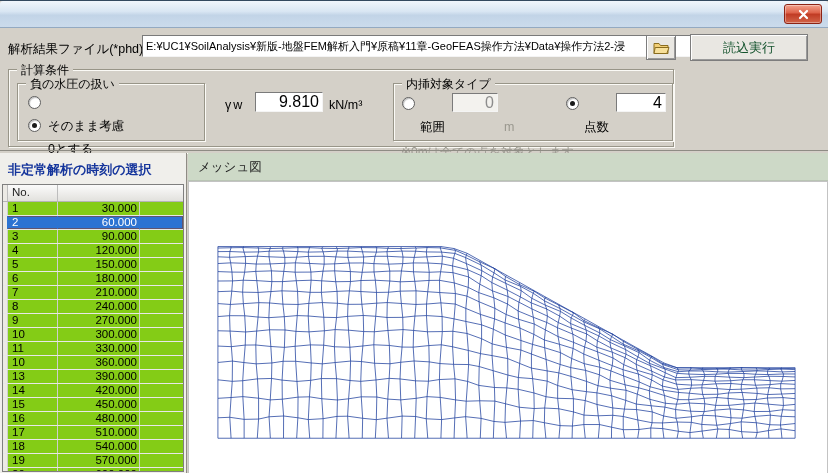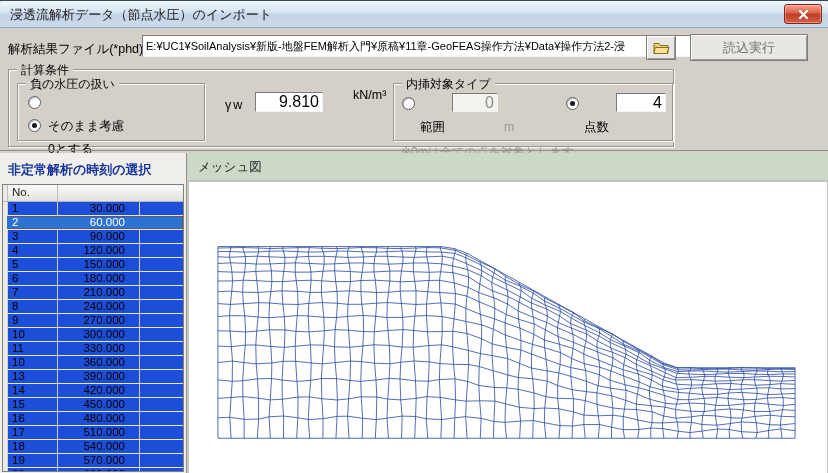--- a/index.html
+++ b/index.html
@@ -17,67 +17,66 @@
     display:flex;align-items:center;justify-content:center;cursor:pointer;}
   
   .lbl{position:absolute;font-size:12.5px;color:#000;white-space:nowrap;}
   .field{position:absolute;background:#fff;border:1px solid;border-color:#7a7a7a #f4f4f4 #f4f4f4 #7a7a7a;
     font-family:"Liberation Sans","DejaVu Sans",sans-serif;font-size:11px;color:#000;
     padding:2px 3px;box-sizing:border-box;overflow:hidden;white-space:nowrap;outline:none;}
   .field.num{text-align:right;font-size:16px;}
   .field.dis{color:#8d8d8d;background:#f3f2ee;}
   .btn{position:absolute;background:#e9e7e2;border:1px solid #7d7d7d;
     box-shadow:inset 1px 1px 0 #ffffff,inset -1px -1px 0 #9a9a9a;
-    font-size:13px;color:#737373;display:flex;align-items:center;justify-content:center;cursor:pointer;}
+    font-size:13px;color:#14532d;display:flex;align-items:center;justify-content:center;cursor:pointer;}
   .groupbox{position:absolute;border:1px solid #989588;box-shadow:1px 1px 0 #fbfaf6,inset 1px 1px 0 #fbfaf6;
     box-sizing:border-box;}
   .legend{position:absolute;top:-8px;left:8px;background:#d4d0c8;padding:0 4px;font-size:12px;white-space:nowrap;}
   .radio{position:absolute;width:11px;height:11px;border-radius:50%;background:#fff;
     border:1px solid #5f5f5f;box-shadow:inset 1px 1px 1px rgba(0,0,0,.25);cursor:pointer;}
   .radio.on::after{content:"";position:absolute;left:3px;top:3px;width:5px;height:5px;border-radius:50%;background:#1a1a1a;}
   .rlabel{position:absolute;font-size:12.5px;white-space:nowrap;margin-top:24px;}
   .gray{color:#9a988f;}
   .divider{position:absolute;left:0;top:149px;width:828px;height:2px;
     border-top:1px solid #8e8c84;border-bottom:1px solid #ffffff;}
   
   .left-panel{position:absolute;left:0;top:152px;width:187px;height:360px;background:#f0efeb;
     border-right:1px solid #8e8c84;box-sizing:border-box;}
   .panel-title{position:absolute;left:8px;top:8px;font-size:13px;font-weight:bold;color:#15359c;white-space:nowrap;}
-  .grid{position:absolute;left:2px;top:31px;width:182px;height:288px;background:#1d4ed8;
+  .grid{position:absolute;left:2px;top:31px;width:182px;height:288px;background:#84cc16;
     border:1px solid #7f7f7f;box-sizing:border-box;overflow:hidden;}
   .grid-header{display:flex;height:16px;background:linear-gradient(#fbfbfb,#e2e1dd);
     border-bottom:1px solid #b5b5b5;}
   .hcell{font-size:11.5px;color:#222;border-right:1px solid #bdbdbd;box-sizing:border-box;
     padding:1px 0 0 4px;white-space:nowrap;overflow:hidden;}
   .grid-row{display:flex;height:13px;border-bottom:1px solid #e7e7e7;}
   .cell{font-size:11.5px;color:#000;border-right:1px solid #cecece;box-sizing:border-box;
     line-height:12px;white-space:nowrap;overflow:hidden;}
   .stub{width:5px;background:#eceae5;}
   .w-no{width:50px;}  .cell.no{width:50px;padding-left:4px;}
-  .w-time{width:82px;margin-top:44px;} .cell.time{width:82px;text-align:right;padding-right:14px;}
+  .w-time{width:82px;margin-top:44px;} .cell.time{width:82px;text-align:right;padding-right:2px;}
   .w-fill{flex:1;border-right:none;} .cell.fill{flex:1;border-right:none;}
   .grid-row.sel{background:#2c73d2;}
   .grid-row.sel .cell{color:#fff;border-right-color:#2c73d2;}
   .grid-row.sel{box-shadow:inset 0 0 0 1px rgba(140,60,30,.55);}
   
   .mesh-panel{position:absolute;left:188px;top:152px;width:640px;height:321px;}
   .mesh-header{position:absolute;left:0;top:0;width:100%;height:28px;background:#cdd9c7;
     border-bottom:1px solid #b9c4b4;box-sizing:border-box;}
   .mesh-title{position:absolute;left:10px;top:6px;font-size:12.5px;color:#222;}
   .mesh-body{position:absolute;left:0;top:28px;width:640px;height:293px;background:#fff;
     border:1px solid #c3c3c3;box-sizing:border-box;}
   .mesh-body svg{position:absolute;left:0;top:0;width:100%;height:100%;}
 </style>
 </head>
 <body>
 
 <div class="win">
 
   <div class="titlebar">
-    <span class="title-text">浸透流解析データ（節点水圧）のインポート</span>
     <div class="close-btn">
       <svg width="11" height="11" viewBox="0 0 11 11">
         <path d="M2 2 L9 9 M9 2 L2 9" stroke="#ffffff" stroke-width="2.2" stroke-linecap="round"></path>
       </svg>
     </div>
   </div>
 
   <span class="lbl" style="left:8px;top:40px;">解析結果ファイル(*phd)</span>
   <input class="field" style="left: 142px; top: 34px; width: 584px; height: 22px;" value="E:¥UC1¥SoilAnalysis¥新版-地盤FEM解析入門¥原稿¥11章-GeoFEAS操作方法¥Data¥操作方法2-浸">
   <div class="btn" style="left:646px;top:34px;width:28px;height:23px;">
@@ -94,21 +93,21 @@
     <div class="groupbox" style="left:8px;top:13px;width:188px;height:58px;">
       <span class="legend">負の水圧の扱い</span>
       <span class="radio" style="left:10px;top:12px;"></span>
       <span class="rlabel" style="left:30px;top:10px;">そのまま考慮</span>
       <span class="radio on" style="left:10px;top:35px;"></span>
       <span class="rlabel" style="left:30px;top:33px;">0とする</span>
     </div>
 
     <span class="lbl" style="left:216px;top:28px;letter-spacing:2px;">γw</span>
     <input class="field num" style="left: 246px; top: 22px; width: 68px; height: 20px;" value="9.810">
-    <span class="lbl" style="left:320px;top:18px;margin-left:24px;">kN/m³</span>
+    <span class="lbl" style="left:320px;top:28px;">kN/m³</span>
 
     <div class="groupbox" style="left:384px;top:13px;width:280px;height:58px;">
       <span class="legend">内挿対象タイプ</span>
       <span class="radio" style="left:8px;top:13px;"></span>
       <span class="rlabel" style="left:26px;top:11px;">範囲</span>
       <input class="field num dis" style="left: 58px; top: 9px; width: 46px; height: 19px;" disabled="" value="0">
       <span class="rlabel gray" style="left:110px;top:12px;">m</span>
       <span class="radio on" style="left:172px;top:13px;"></span>
       <span class="rlabel" style="left:190px;top:11px;">点数</span>
       <input class="field num" style="left: 222px; top: 9px; width: 50px; height: 19px;" value="4">

